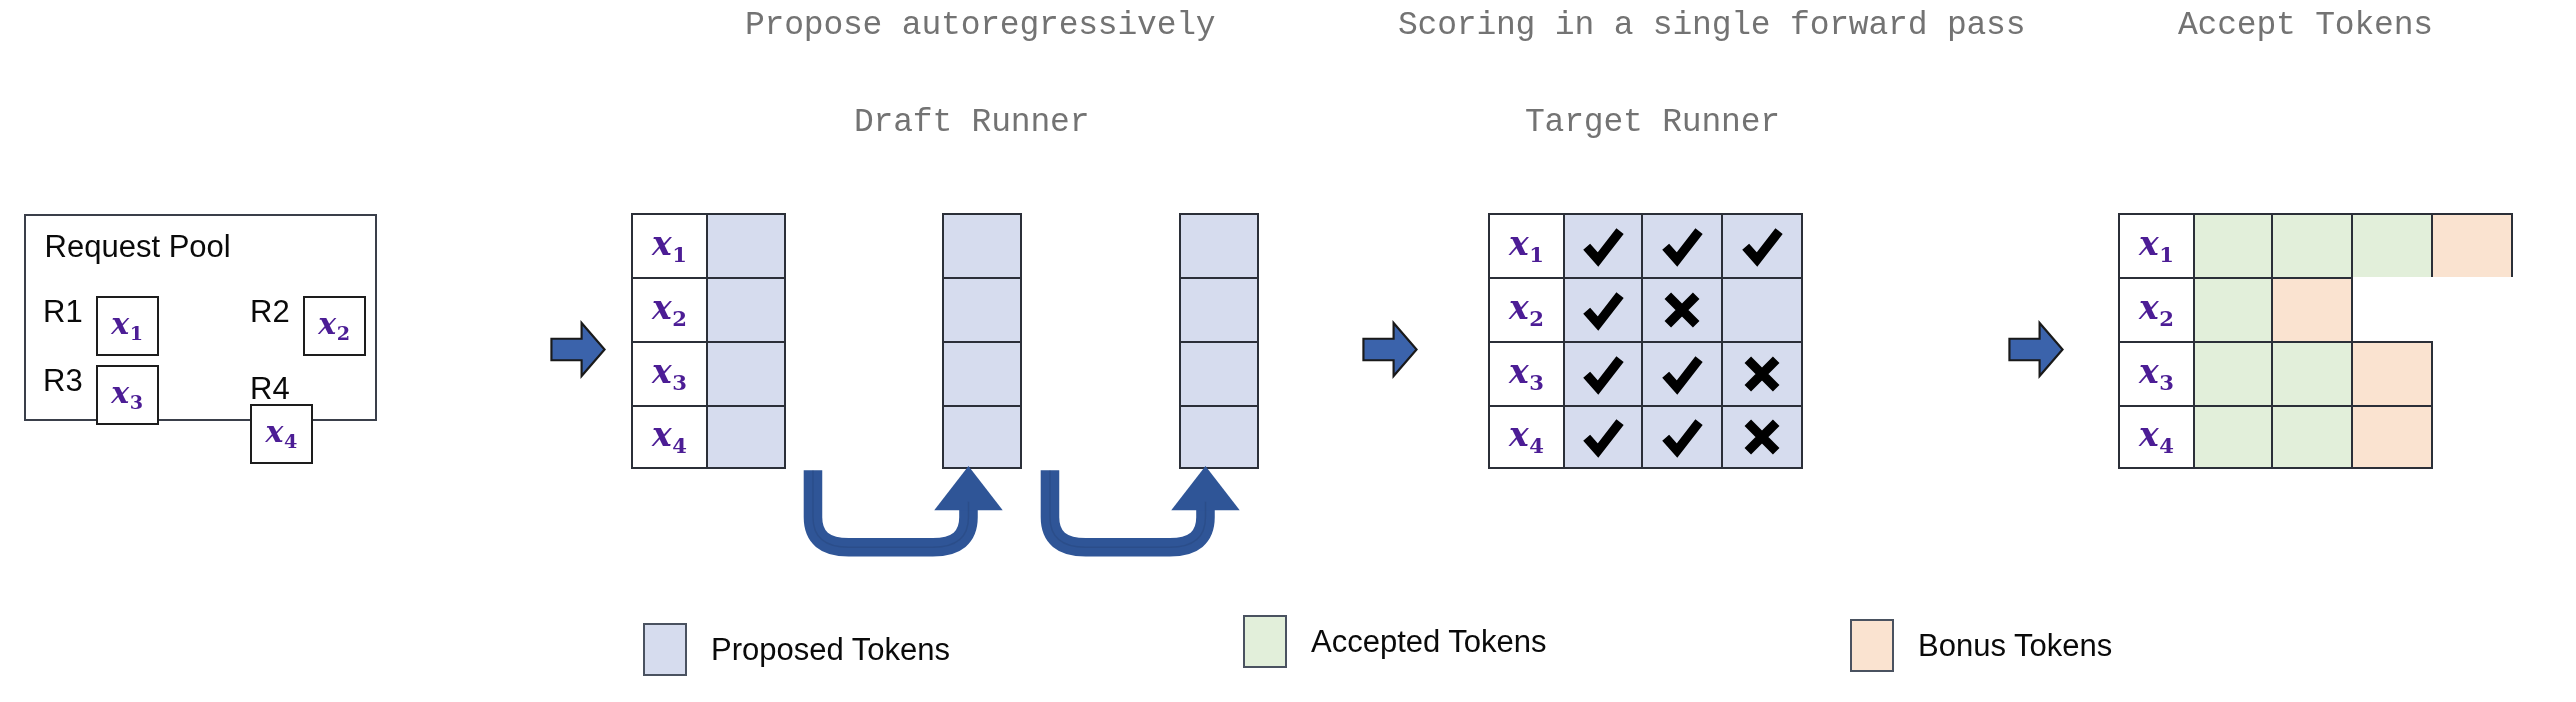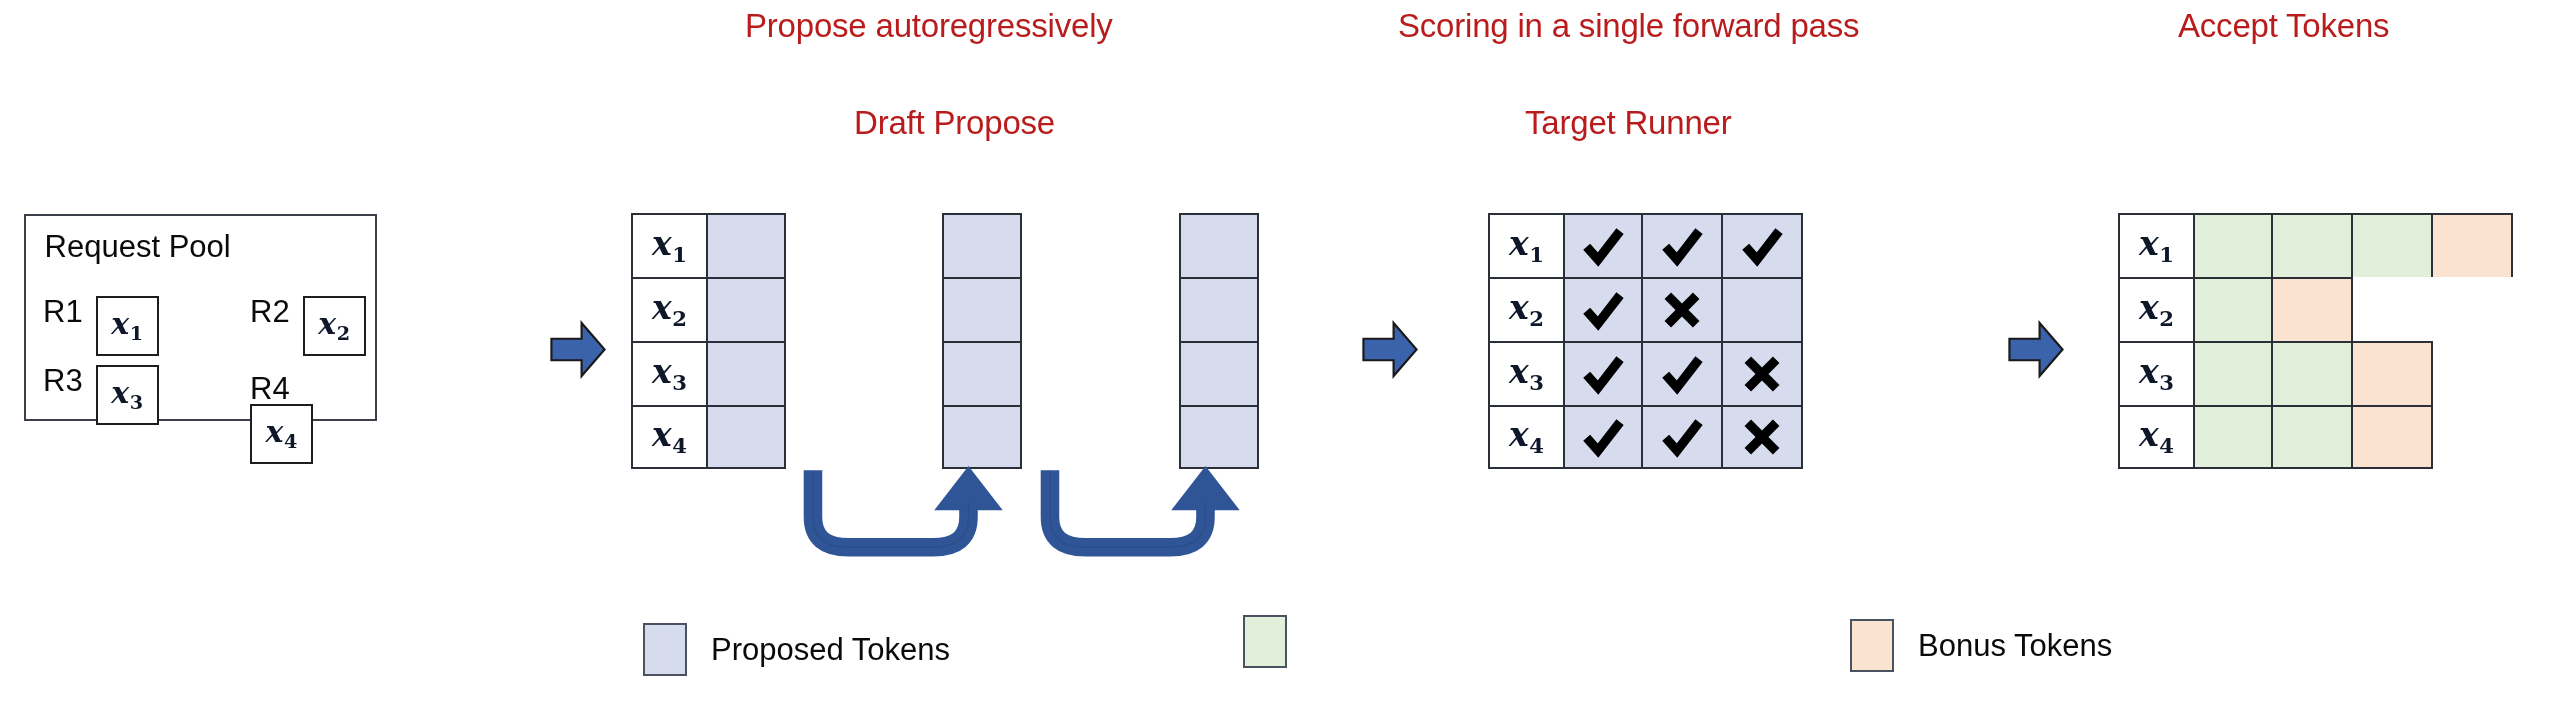--- a/index.html
+++ b/index.html
@@ -14,34 +14,34 @@
   #canvas {
     position: relative;
     width: 2576px;
     height: 703px;
     background: #ffffff;
     overflow: hidden;
   }
 
   .heading {
     position: absolute;
-    font-family: Liberation Sans, sans-serif;
+    font-family: Liberation Mono, monospace;
     font-size: 33px;
     font-weight: 400;
-    color: #b91c1c;
+    color: #737373;
     white-space: nowrap;
     letter-spacing: -0.2px;
   }
 
   .mathvar {
     font-family: "DejaVu Serif", "Liberation Serif", serif;
     font-style: italic;
     font-size: 33px;
     font-weight: 600;
-    color: #0f172a;
+    color: #4c1d95;
     line-height: 1;
     white-space: nowrap;
   }
   .mathvar sub {
     font-size: 0.64em;
     font-style: normal;
     font-weight: 700;
     vertical-align: -0.30em;
     margin-left: 0.7px;
     font-family: "DejaVu Serif", "Liberation Serif", serif;
@@ -174,21 +174,21 @@
     line-height: 1;
   }
 </style>
 </head>
 <body>
 
 <div id="canvas">
 
   <div class="heading" style="left:745px; top:7.1px;">Propose autoregressively</div>
 
-  <div class="heading" style="left:854px; top:104px;">Draft Propose</div>
+  <div class="heading" style="left:854px; top:104px;">Draft Runner</div>
 
   <div class="heading" style="left:1525px; top:104px;">Target Runner</div>
 
   <div class="heading" style="left:1398px; top:7.1px;">Scoring in a single forward pass</div>
 
   <div class="heading" style="left:2178px; top:7.1px;">Accept Tokens</div>
 
   <div id="request-pool">
     <div id="request-pool-title">Request Pool</div>
 
@@ -418,20 +418,21 @@
     </div>
   </div>
 
   <div id="legend">
     <div class="legend-item" style="left:0px; top:8px;">
       <span class="legend-swatch cell-blue"></span>
       <span class="legend-label">Proposed Tokens</span>
     </div>
     <div class="legend-item" style="left:600px; top:0px;">
       <span class="legend-swatch cell-green"></span>
+      <span class="legend-label">Accepted Tokens</span>
     </div>
     <div class="legend-item" style="left:1207px; top:4px;">
       <span class="legend-swatch cell-orange"></span>
       <span class="legend-label">Bonus Tokens</span>
     </div>
   </div>
 
 </div>
 
 

